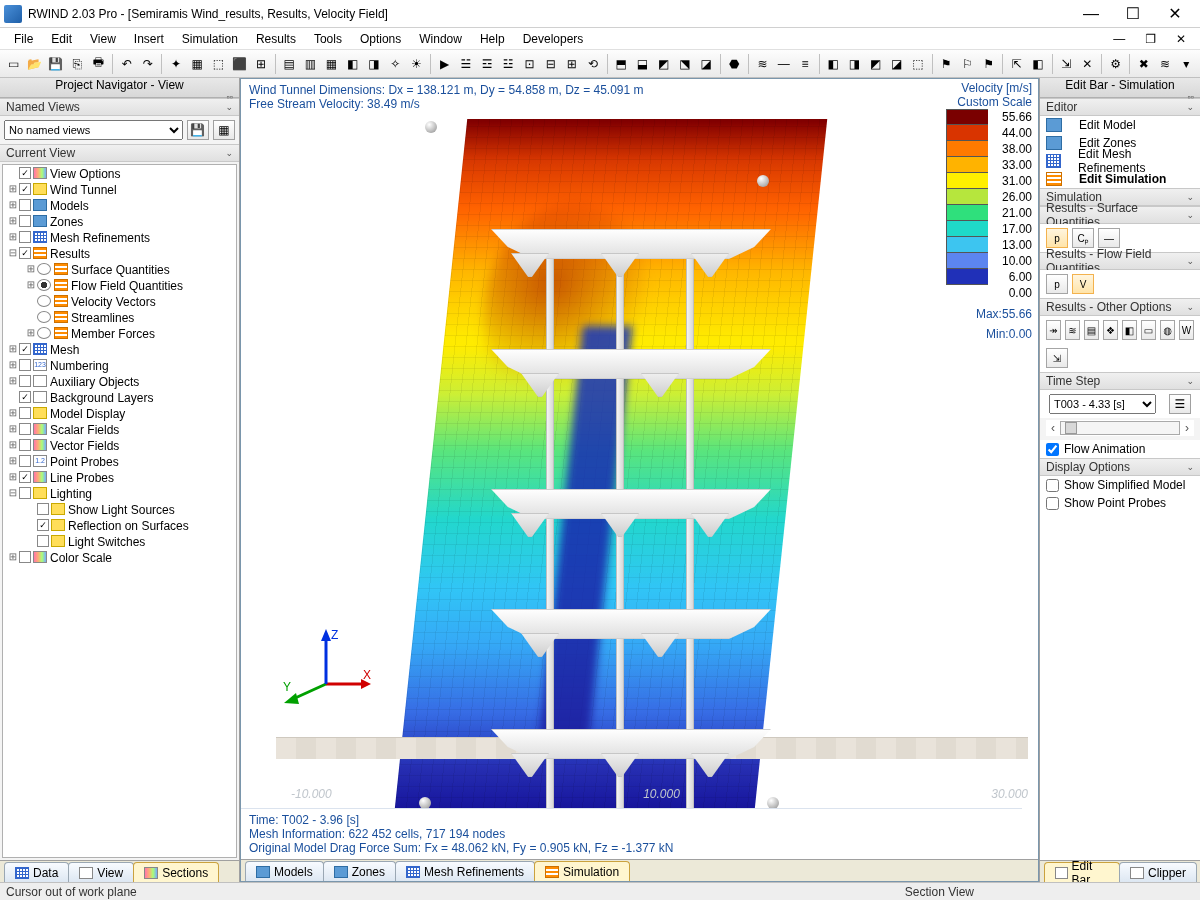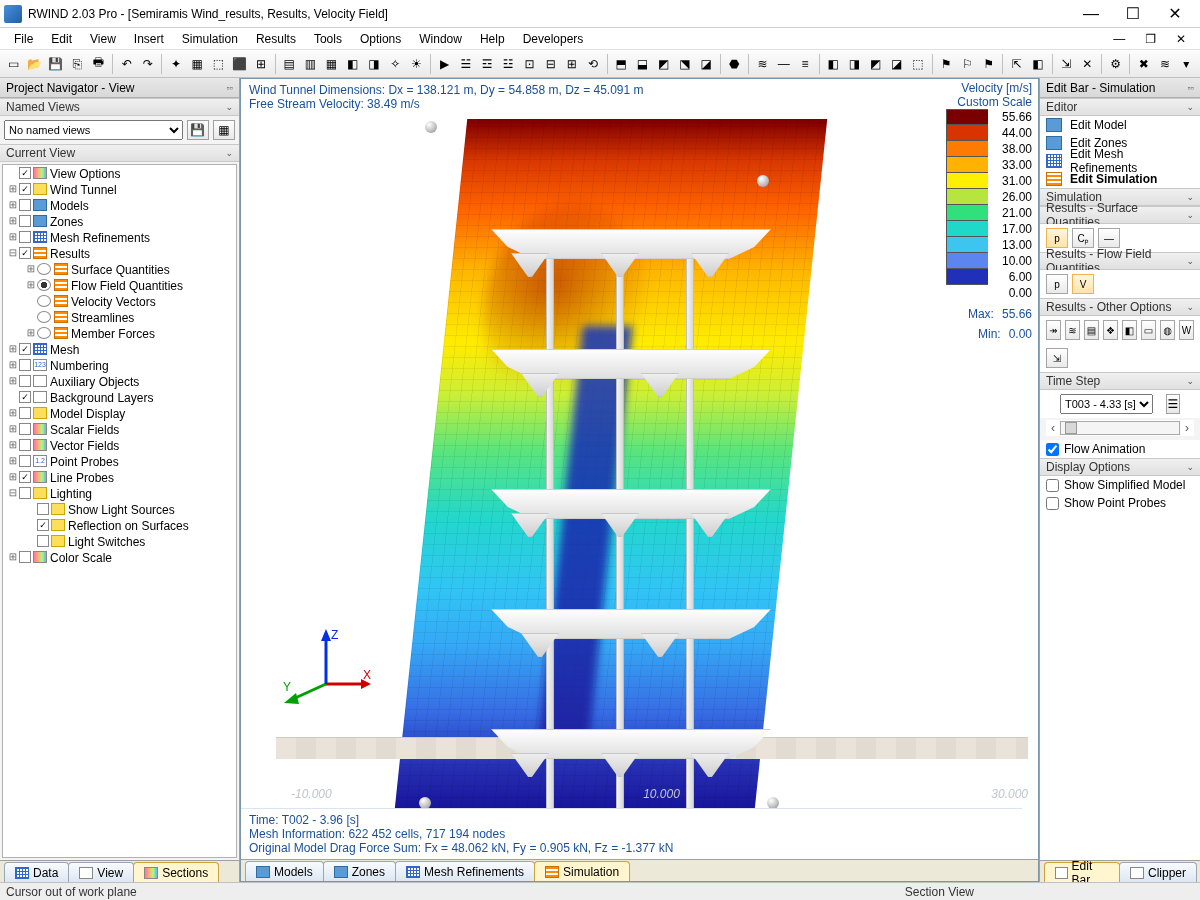--- a/index.html
+++ b/index.html
@@ -12,21 +12,21 @@
 .menubar { height: 22px; background: #fff; display: flex; align-items: center; padding: 0 6px; gap: 2px; border-bottom: 1px solid #e0e0e0; }
 .menubar span { padding: 2px 8px; cursor: pointer; }
 .menubar .mdi { margin-left:auto; display:flex; gap:4px; font-size:11px; }
 .toolbar { height: 28px; background: linear-gradient(#fdfdfd,#eaeaea); border-bottom: 1px solid #c0c0c0; display:flex; align-items:center; padding:0 4px; gap:2px; overflow:hidden; }
 .tbtn { width:20px; height:20px; border:1px solid transparent; display:flex; align-items:center; justify-content:center; font-size:12px; cursor:pointer; border-radius:2px; }
 .tsep { width:1px; height:20px; background:#c0c0c0; margin:0 2px; }
 .workspace { flex:1; display:flex; min-height:0; background:#ece9d8; }
 .panel { background:#f4f4f4; display:flex; flex-direction:column; }
 .panel-left { width:240px; border-right:1px solid #a0a0a0; }
 .panel-right { width:161px; border-left:1px solid #a0a0a0; }
-.panel-title { height:20px; background: linear-gradient(#e8e8e8,#d8d8d8); border-bottom:1px solid #b0b0b0; padding:0 6px; display:flex; align-items:center; font-weight:normal; position:relative; }
+.panel-title { height:20px; background: linear-gradient(#e8e8e8,#d8d8d8); border-bottom:1px solid #b0b0b0; padding:0 6px; display:flex; align-items:center; font-weight:normal; position:relative;flex-direction:column; }
 .panel-title .chev { margin-left:auto; font-size:9px; color:#555; }
 .section-hdr { height:18px; background: linear-gradient(180deg,#f0f0f0,#e0e0e0); border-top:1px solid #c8c8c8; border-bottom:1px solid #c8c8c8; padding:0 6px; display:flex; align-items:center; color:#333; font-size:11px; }
 .section-hdr .chev { margin-left:auto; font-size:9px; color:#555; }
 .named-views-row { padding:4px; display:flex; gap:4px; }
 .named-views-row select { flex:1; height:20px; font-size:11px; }
 .smallbtn { width:22px; height:20px; border:1px solid #a0a0a0; background:linear-gradient(#fff,#e8e8e8); cursor:pointer; display:flex; align-items:center; justify-content:center; }
 .tree { flex:1; background:#fff; border:1px solid #b0b0b0; margin:2px; overflow:auto; font-size:11px; padding:2px 0; }
 .tree-node { display:flex; align-items:flex-start; height:16px; white-space:nowrap; padding-right:4px; }
 .tree-node .exp { width:12px; text-align:center; color:#666; cursor:pointer; font-size:10px; }
 .tree-node .cb { width:12px; height:12px; border:1px solid #888; margin-right:2px; display:inline-flex; align-items:center; justify-content:center; font-size:9px; background:#fff; }
@@ -45,21 +45,21 @@
 .center { flex:1; display:flex; flex-direction:column; background:#fff; border:1px solid #7a96ac; margin:0; min-width:0; }
 .viewport { flex:1; position:relative; background:#fff; overflow:hidden; }
 .info-top { position:absolute; top:4px; left:8px; color:#1a4f9c; font-size:11px; line-height:14px; }
 .info-bottom { position:absolute; bottom:0; left:0; right:16px; padding:4px 8px; color:#1a4f9c; font-size:11px; line-height:14px; background:rgba(255,255,255,0.9); border-top:1px solid #dbe3ee;}
 .ruler-marks { position:absolute; bottom:58px; left:50px; right:10px; height:14px; color:#c0c6cc; font-size:10px; display:flex; justify-content:space-between; font-style:italic;}
 .legend { position:absolute; top:2px; right:6px; text-align:right; font-size:11px; }
 .legend .hdr { color:#1a4f9c; }
 .legend-row { display:flex; align-items:center; justify-content:flex-end; height:16px; gap:6px; }
 .legend-row .sw { width:42px; height:16px; border:1px solid #555; border-right:none; border-top:none;}
 .legend-row:first-of-type .sw{border-top:1px solid #555;}
-.legend .mm { color:#1a4f9c; margin-top:6px; display:flex; gap:8px; justify-content:flex-end;}
+.legend .mm { color:#1a4f9c; margin-top:6px; display:flex; gap:0; justify-content:flex-end;}
 .axes { position:absolute; left:40px; bottom:140px; width:90px; height:90px; }
 .cfd { position:absolute; left:190px; top:40px; width:360px; height:690px; transform:skewX(-6deg); }
 .cfd-bg { position:absolute; inset:0; background:
   linear-gradient(180deg, #7d0202 0%, #d43b07 6%, #ff6a00 14%, #ffb300 22%, #ffe600 32%, #c7ea3a 40%, #5ce07c 48%, #26d3c9 58%, #35c2f0 68%, #39a7f0 76%, #3a6de0 86%, #2a32b0 94%, #1c1a9a 100%);
   filter: contrast(1.05);
 }
 .cfd-mesh { position:absolute; inset:0; opacity:0.25; background:
   repeating-linear-gradient(0deg, rgba(0,0,0,.25) 0 1px, transparent 1px 11px),
   repeating-linear-gradient(90deg, rgba(0,0,0,.25) 0 1px, transparent 1px 11px);
 }
@@ -70,27 +70,27 @@
 .cfd-core { position:absolute; left:38%; top:30%; width:14%; height:62%; background:linear-gradient(180deg,#1433c0,#1c1a9a); filter:blur(4px); opacity:.85;}
 .ground { position:absolute; left:35px; right:10px; bottom:100px; height:22px;
   background: repeating-linear-gradient(90deg,#e9e3da 0 20px,#e1dbd1 20px 40px); border-top:1px solid #cfc9bf;}
 .handle { position:absolute; width:12px; height:12px; background:radial-gradient(circle at 35% 30%,#fff,#bbb 60%,#888); border-radius:50%;}
 .structure { position:absolute; left:250px; top:150px; width:280px; height:580px; }
 .pillar { position:absolute; width:8px; background:linear-gradient(90deg,#f5f5f5,#d8d8d8); border:1px solid #bfbfbf; }
 .deck { position:absolute; left:0; right:0; height:30px; }
 .deck::before { content:""; position:absolute; inset:0; background:linear-gradient(180deg,#fefefe,#dfdfdf); border:1px solid #cfcfcf; clip-path: polygon(0 0,100% 0,94% 60%,85% 100%,15% 100%,6% 60%); }
 .deck .fin { position:absolute; bottom:-18px; width:38px; height:24px; background:linear-gradient(180deg,#eee,#cfcfcf); border:1px solid #c6c6c6; clip-path:polygon(0 0,100% 0,55% 100%,45% 100%); }
 .edit-list { background:#fff; }
-.edit-list .row { display:flex; align-items:center; height:18px; padding:0 6px; gap:8px; cursor:pointer; }
+.edit-list .row { display:flex; align-items:center; height:18px; padding:0 6px; gap:17px; cursor:pointer; }
 .edit-list .row .eic { width:16px; height:14px; }
 .edit-list .bold { font-weight:bold; }
 .btnrow { display:flex; gap:4px; padding:4px 6px; background:#fff;}
 .btnrow .b { width:22px; height:20px; border:1px solid #a5a5a5; background:linear-gradient(#fff,#e9e9e9); display:flex; align-items:center; justify-content:center; font-size:10px; cursor:pointer;}
 .btnrow .b.sel { border-color:#f3b24e; background:linear-gradient(#fff5df,#ffe4a9);}
-.tsrow { padding:4px 20px; background:#fff; display:flex; gap:13px; align-items:center;}
+.tsrow { padding:4px 9px; background:#fff; display:flex; gap:13px; align-items:center;}
 .tsrow select{ flex:1; height:20px; font-size:11px;}
 .slider { height:16px; margin:2px 6px 4px; background:#fff; display:flex; align-items:center;}
 .slider .track{ flex:1; height:14px; border:1px solid #aaa; position:relative; background:#f5f5f5;}
 .slider .thumb{position:absolute; left:4px; top:0; bottom:0; width:12px; background:#d8d8d8; border:1px solid #999;}
 .slider .arrow{width:14px; text-align:center; color:#555; cursor:pointer;}
 .chk { display:flex; align-items:center; gap:5px; padding:2px 6px; background:#fff;}
 .chk input{margin:0;}
 .tabs-bottom { height:22px; background:#ece9d8; border-top:1px solid #a0a0a0; display:flex; align-items:flex-end; padding:0 4px; gap:0;}
 .tab { height:20px; padding:0 10px; border:1px solid #9aa7b3; border-bottom:none; background:linear-gradient(#f8fbff,#dde7f2); display:flex; align-items:center; gap:4px; font-size:11px; cursor:pointer; border-top-left-radius:4px; border-top-right-radius:4px; margin-right:-1px;}
 .tab.active { background:#fff6cf; border-color:#caa23e; }

